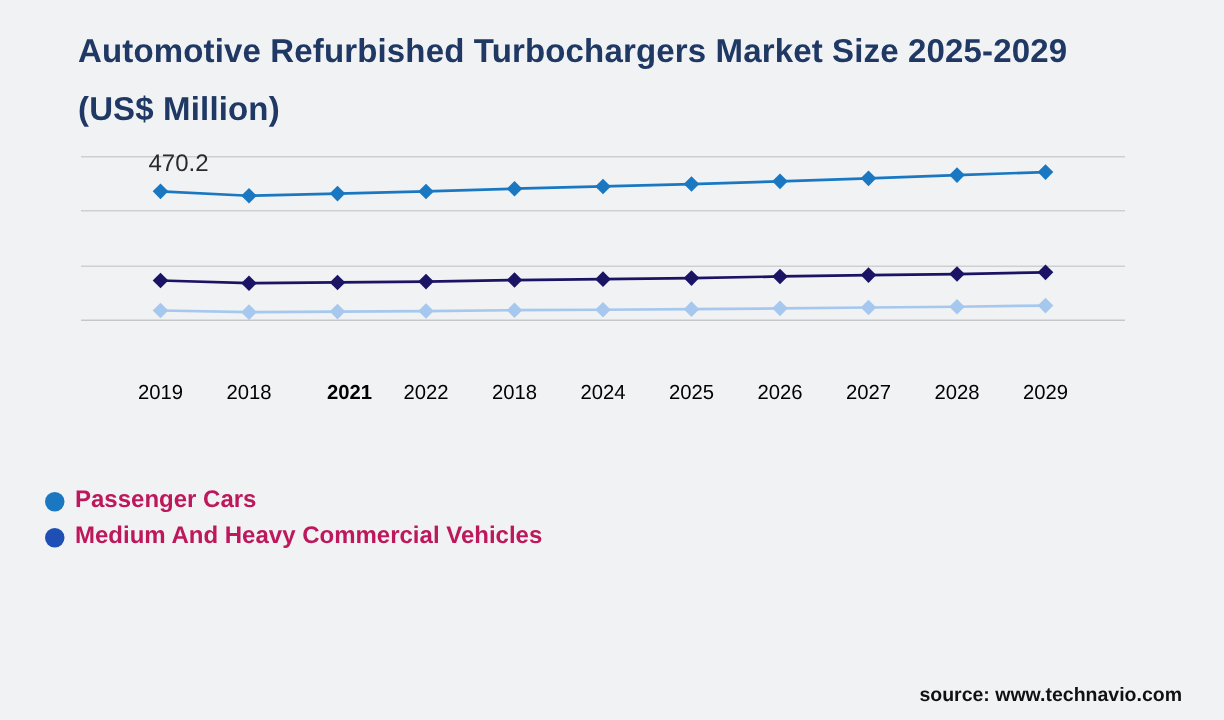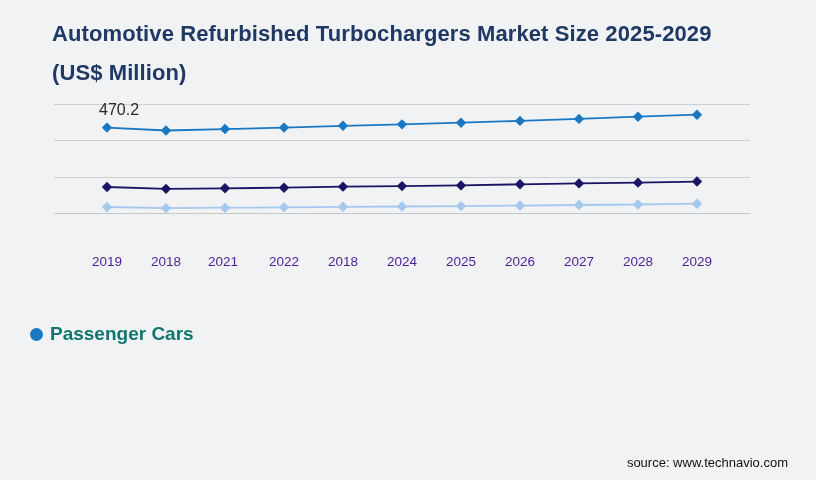--- a/index.html
+++ b/index.html
@@ -68,21 +68,21 @@
   .xaxis {
     position: absolute;
     left: 54px;
     top: 254px;
     width: 696px;
     height: 20px;
   }
   .xtick {
     position: absolute;
     font-size: 13.5px;
-    color: #4c1d95;
+    color: #000000;
     text-align: center;
     transform: translateX(-50%);
     white-space: nowrap;
   }
   .legend {
     position: absolute;
     left: 30px;
     top: 322px;
     width: 600px;
   }
@@ -97,31 +97,31 @@
     margin-right: 22px;
   }
   .legend-dot {
     width: 13px;
     height: 13px;
     border-radius: 50%;
     margin-right: 7px;
     flex: 0 0 auto;
   }
   .legend-label {
-    font-size: 19px;
+    font-size: 16px;
     font-weight: bold;
-    color: #0f766e;
+    color: #be185d;
     white-space: nowrap;
   }
   .source {
     position: absolute;
     right: 28px;
     top: 455px;
     font-size: 13px;
-    font-weight: normal;
+    font-weight: bold;
     color: #111111;
     white-space: nowrap;
   }
 </style>
 </head>
 <body>
 
 <div id="chart-root">
 
   <div class="chart-title">Automotive Refurbished Turbochargers Market Size 2025-2029 (US$ Million)</div>
@@ -172,34 +172,40 @@
       </svg>
 
     <div id="point-labels">
         <div class="point-label" style="left: 45px; top: 4.58033px;">470.2</div>
       </div>
   </div>
 
   <div class="xaxis" id="xaxis">
       <div class="xtick" style="left: 53px;">2019</div>
       <div class="xtick" style="left: 112px;">2018</div>
-      <div class="xtick" style="left: 169px;">2021</div>
+      <div class="xtick" style="left: 179px; font-weight: bold;">2021</div>
       <div class="xtick" style="left: 230px;">2022</div>
       <div class="xtick" style="left: 289px;">2018</div>
       <div class="xtick" style="left: 348px;">2024</div>
       <div class="xtick" style="left: 407px;">2025</div>
       <div class="xtick" style="left: 466px;">2026</div>
       <div class="xtick" style="left: 525px;">2027</div>
       <div class="xtick" style="left: 584px;">2028</div>
       <div class="xtick" style="left: 643px;">2029</div>
     </div>
 
   <div class="legend">
     <div class="legend-row">
       <div class="legend-item">
         <span class="legend-dot" id="legend-dot-0" style="background: rgb(26, 120, 194);"></span>
         <span class="legend-label">Passenger Cars</span>
       </div>
     </div>
+    <div class="legend-row">
+      <div class="legend-item">
+        <span class="legend-dot" id="legend-dot-2" style="background: rgb(31, 79, 181);"></span>
+        <span class="legend-label">Medium And Heavy Commercial Vehicles</span>
+      </div>
+    </div>
   </div>
 
   <div class="source">source: www.technavio.com</div>
 </div>
 
 </body></html>

